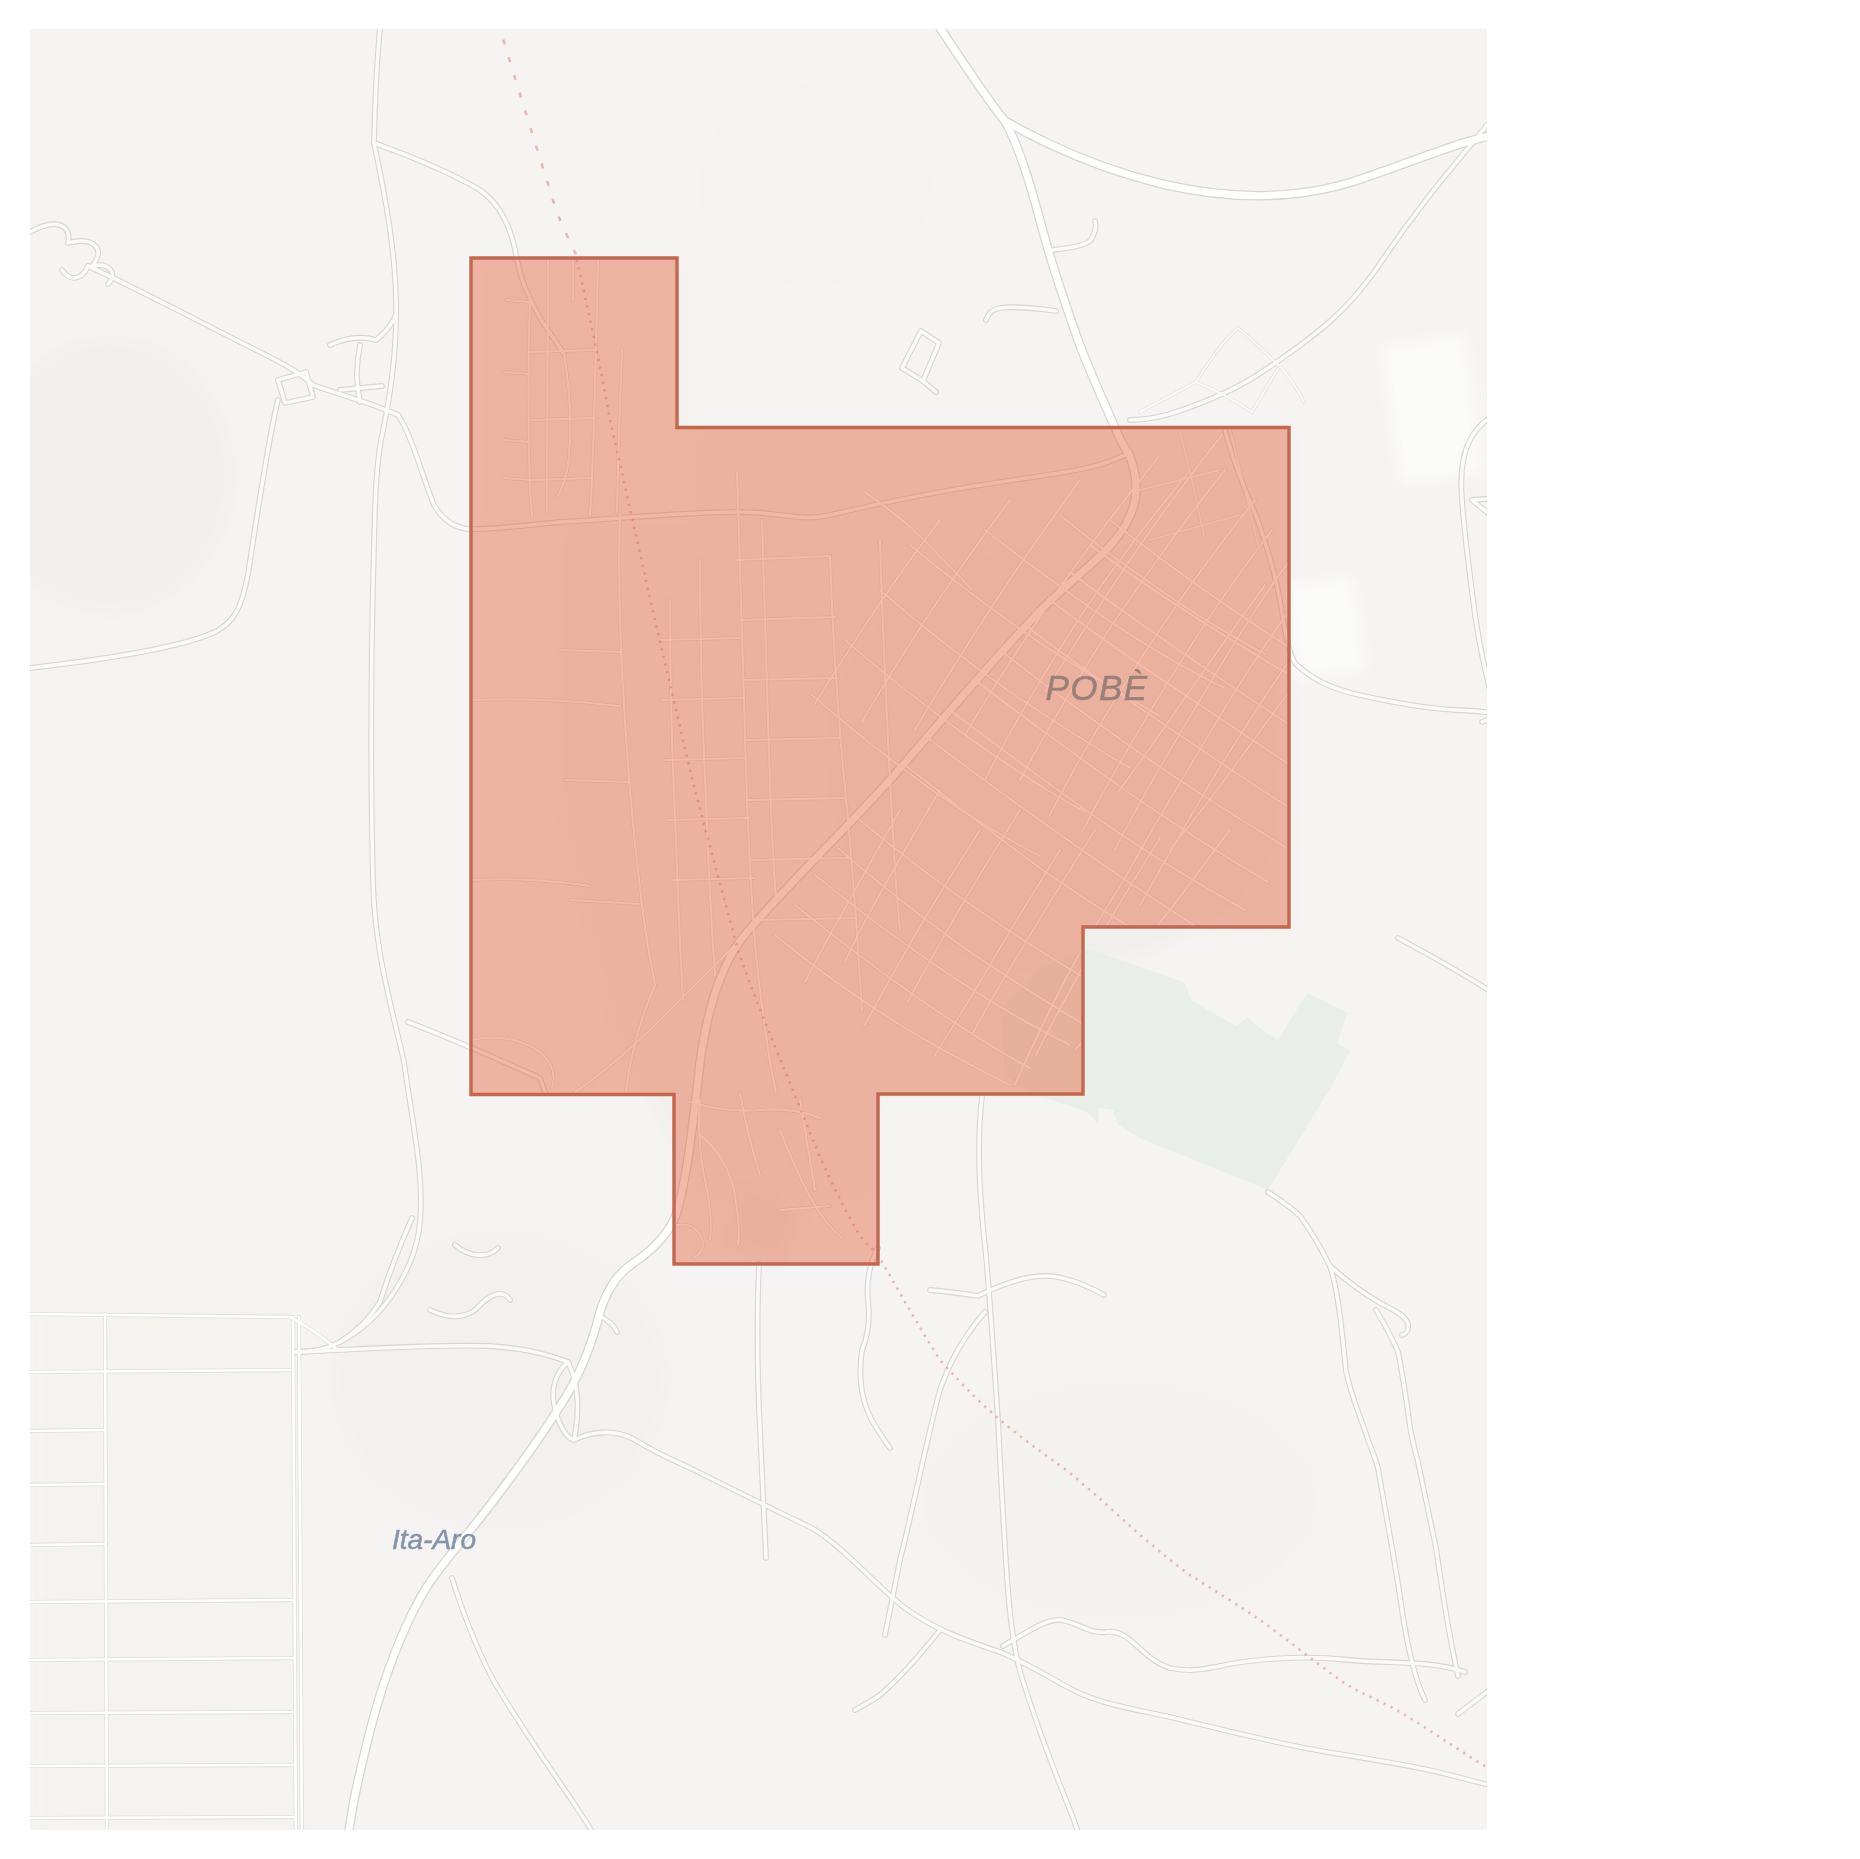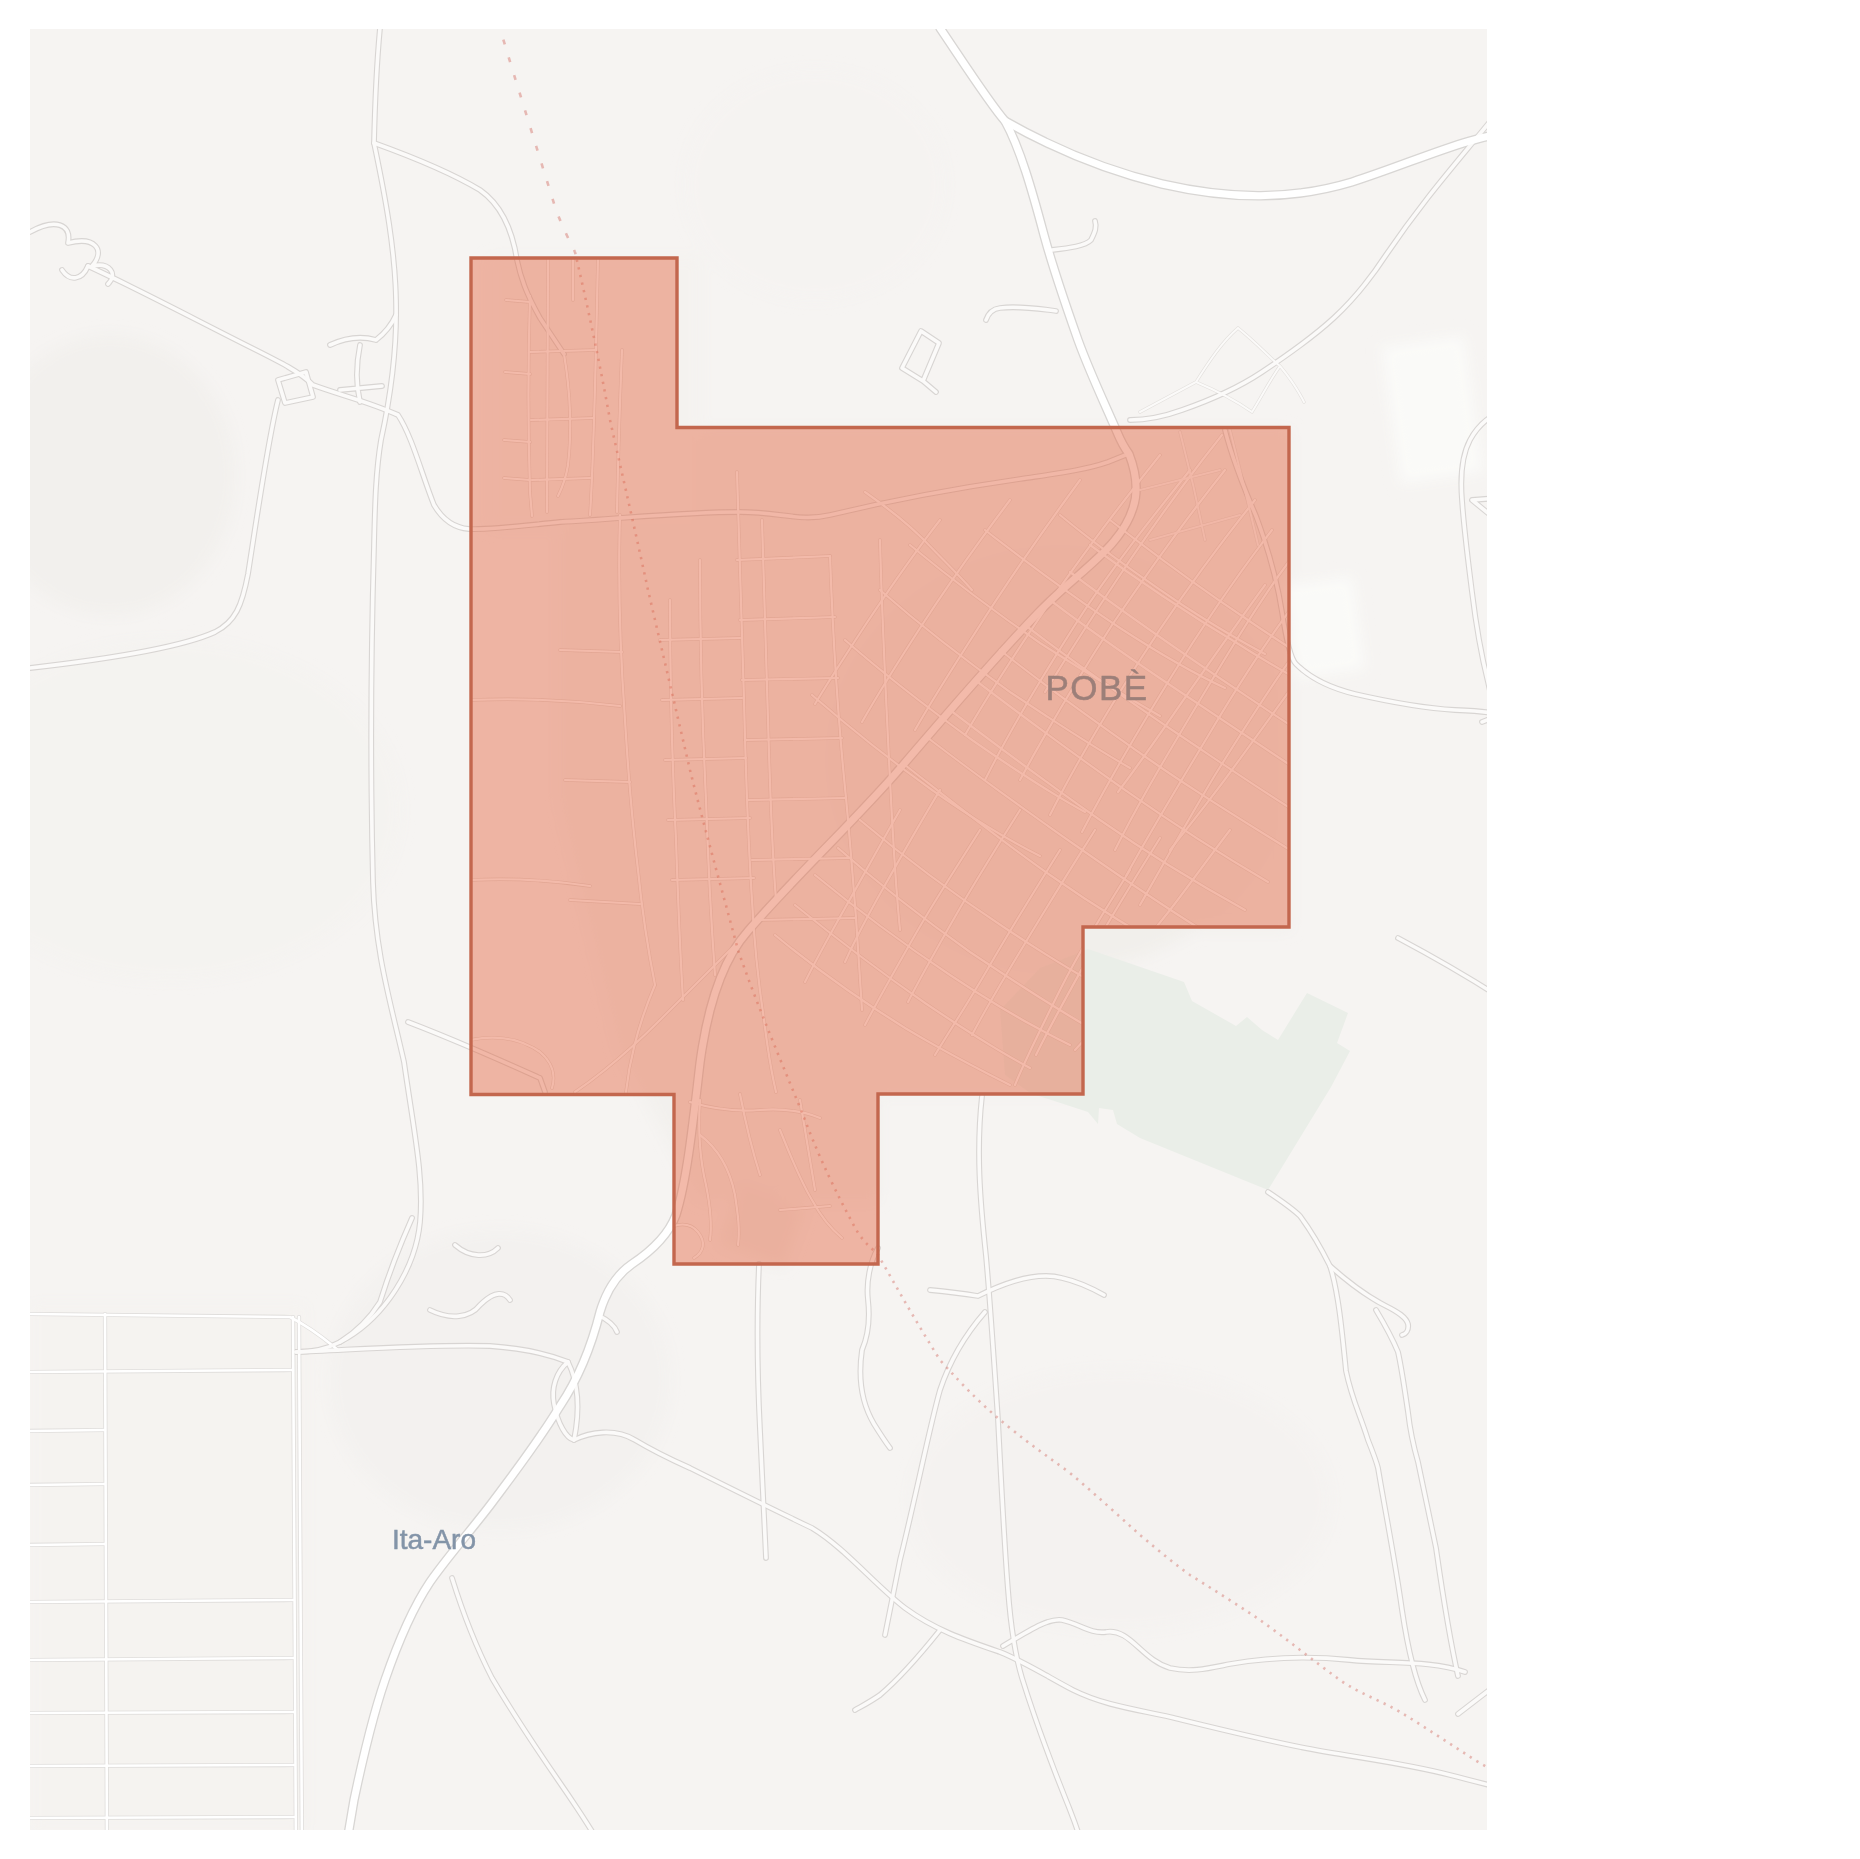--- a/index.html
+++ b/index.html
@@ -1,17 +1,17 @@
 <!DOCTYPE html>
 <html><head>
 <meta charset="utf-8">
 <style>
   html,body{margin:0;padding:0;background:#ffffff;}
   .page{position:relative;width:1487px;height:1859px;background:#ffffff;overflow:hidden;
-        font-family:"Liberation Sans", sans-serif;}
+        font-family:"Liberation Sans", sans-serif;font-style:italic;}
   svg{position:absolute;left:0;top:0;}
 </style>
 </head>
 <body>
 <div class="page">
 
 <svg width="1860" height="1859" viewBox="0 0 1860 1859">
   <defs>
     <clipPath id="mapclip">
           <rect x="30" y="29" width="1801" height="1801"></rect>

